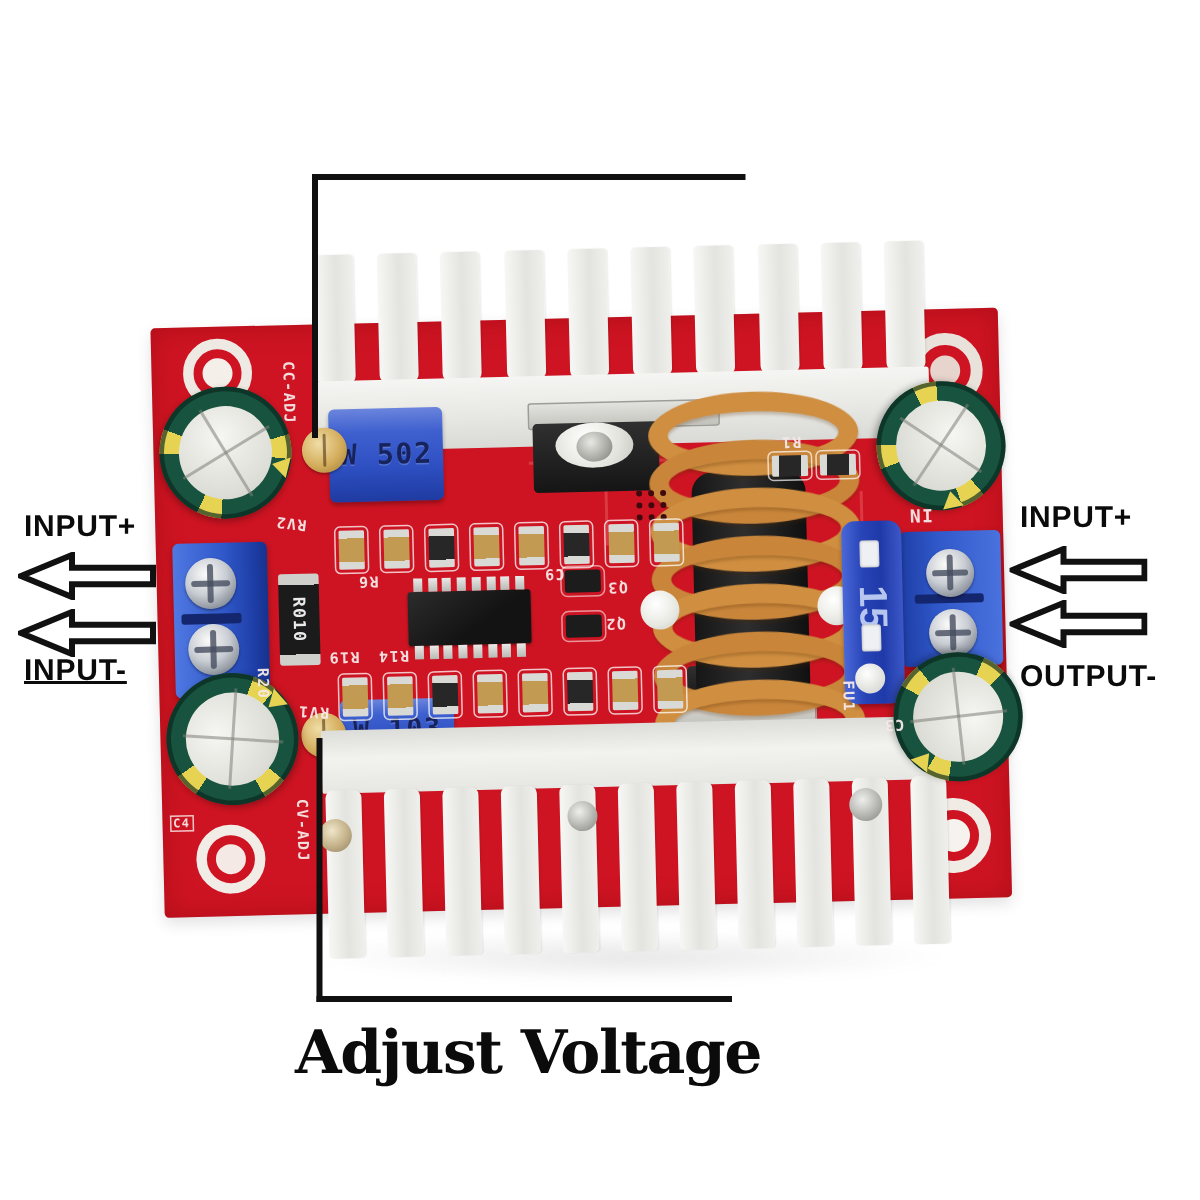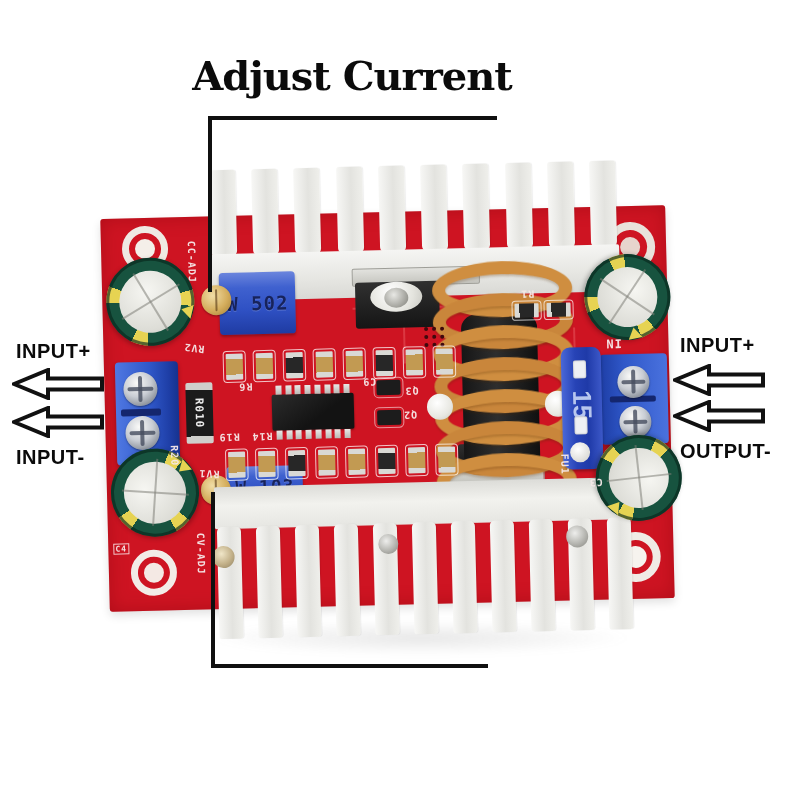--- a/index.html
+++ b/index.html
@@ -8,21 +8,21 @@
 
   
   .title { position:absolute; left:152px; width:400px; text-align:center;
            font-family:"DejaVu Serif", serif; font-weight:bold; font-size:40px;
            letter-spacing:-1px; color:#0b0b0b; z-index:60; }
   .title-top { top:52px; }
   .title-bottom { top:678px; }
   .side-label { position:absolute; font-weight:bold; font-size:20px; color:#0b0b0b;
                 letter-spacing:.5px; z-index:60; }
   .lbl-input-plus  { left:16px;  top:340px; }
-  .lbl-input-minus { left:16px;  top:446px; }
+  .lbl-input-minus { left:16px;  top:436px;text-decoration:underline; }
   .lbl-output-plus { left:680px; top:334px; }
   .lbl-output-minus{ left:680px; top:440px; }
   .call-line { position:absolute; background:var(--annotation_black,#101010); z-index:55; }
   .cur-h { left:208px; top:116px; width:289px; height:4px; }
   .cur-v { left:208px; top:116px; width:4px;  height:176px; }
   .vol-v { left:211px; top:492px; width:4px;  height:176px; }
   .vol-h { left:211px; top:664px; width:277px; height:4px; }
   .arrow { position:absolute; z-index:55; }
 
   
@@ -210,23 +210,23 @@
                    background:radial-gradient(ellipse at center, rgba(110,110,110,.16), transparent 68%);
                    filter:blur(3px); }
 </style>
 </head>
 <body>
 
 <div class="stage">
 
   <div class="shadow-bottom"></div>
 
-  <div class="title title-top">Adjust Current</div>
   <div class="call-line cur-h"></div>
   <div class="call-line cur-v"></div>
+  <div class="title title-bottom">Adjust Voltage</div>
   <div class="call-line vol-v"></div>
   <div class="call-line vol-h"></div>
 
   <div class="side-label lbl-input-plus">INPUT+</div>
   <svg class="arrow" style="left:12px; top:368px;" width="92" height="32" viewBox="0 0 92 32">
     <polygon points="2,16 36,2 36,10.5 90,10.5 90,21.5 36,21.5 36,30" fill="#ffffff" stroke="#111111" stroke-width="4" stroke-linejoin="miter"></polygon>
   </svg>
   <svg class="arrow" style="left:12px; top:406px;" width="92" height="32" viewBox="0 0 92 32">
     <polygon points="2,16 36,2 36,10.5 90,10.5 90,21.5 36,21.5 36,30" fill="#ffffff" stroke="#111111" stroke-width="4" stroke-linejoin="miter"></polygon>
   </svg>

